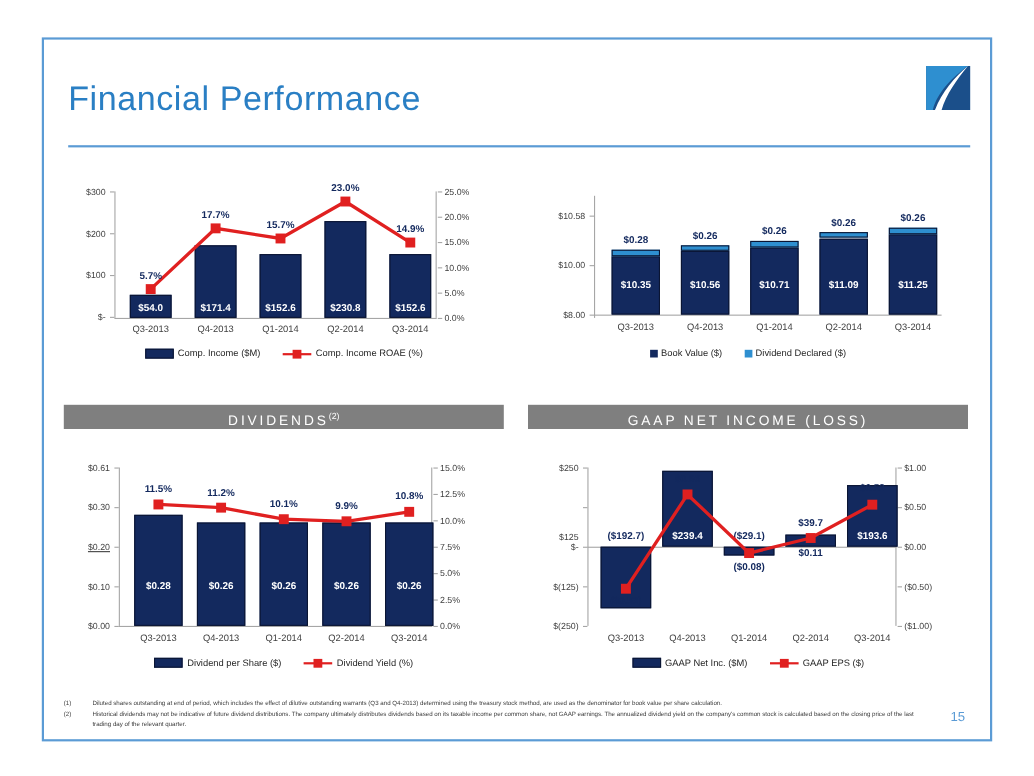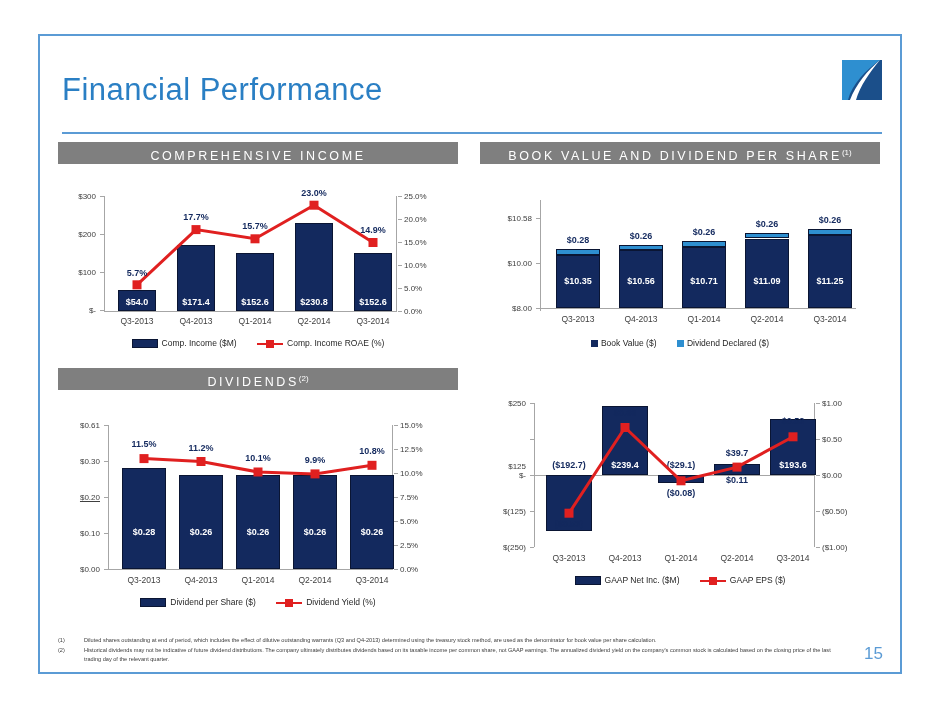--- a/index.html
+++ b/index.html
@@ -191,43 +191,40 @@
     color: #3c3c3c;
     line-height: 9.5px;
   }
   .fn-row { display: flex; }
   .fn-mark { width: 26px; flex: 0 0 26px; }
   .fn-text { flex: 1; }
   .pagenum {
     position: absolute;
     left: 824px;
     top: 608px;
-    font-size: 17px;
+    font-size: 12px;
     color: #5b9bd5;
   }
 </style>
 </head>
 <body>
 
 <div class="slide">
 
   <div class="title">Financial Performance</div>
   <div class="title-rule"></div>
 
   <svg class="logo" viewBox="0 0 44 44">
     <rect x="0" y="0" width="44" height="44" fill="#ffffff"></rect>
     <path d="M2 2 H42 V42 H2 Z" fill="#1b4f8a"></path>
     <path d="M2 2 H40 C26 12 12 26 8 42 H2 Z" fill="#2e8fd0"></path>
     <path d="M40 2 C30 14 20 28 16 42 H10 C16 26 28 12 40 2 Z" fill="#ffffff"></path>
   </svg>
 
   <div class="panel" style="left:18px; top:106px; width:400px; height:210px;">
-    <div class="panel-header">
-      <span>COMPREHENSIVE INCOME</span><sup></sup>
-    </div>
     <div class="chart-area" style="left:0; top:22px; width:400px; height:188px;">
 
       <div class="axlabel ax-left" style="left:2px; top:6px; width:36px;">$300</div>
       <div class="axlabel ax-left" style="left:2px; top:44px; width:36px;">$200</div>
       <div class="axlabel ax-left" style="left:2px; top:82px; width:36px;">$100</div>
       <div class="axlabel ax-left" style="left:2px; top:120px; width:36px;">$-</div>
 
       <div class="spine" style="left:46px; top:10px; height:115px;"></div>
       <div class="tick" style="left:42px; top:10px;"></div>
       <div class="tick" style="left:42px; top:48px;"></div>
@@ -288,23 +285,20 @@
           <span class="lg-swatch-bar"></span><span>Comp. Income ($M)</span>
         </span>
         <span class="item">
           <span class="lg-swatch-line"></span><span>Comp. Income ROAE (%)</span>
         </span>
       </div>
     </div>
   </div>
 
   <div class="panel" style="left:440px; top:106px; width:400px; height:210px;">
-    <div class="panel-header">
-      <span>BOOK VALUE AND DIVIDEND PER SHARE</span><sup>(1)</sup>
-    </div>
     <div class="chart-area" style="left:0; top:22px; width:400px; height:188px;">
 
       <div class="axlabel ax-left" style="left:8px; top:28px; width:44px;">$10.58</div>
       <div class="axlabel ax-left" style="left:8px; top:73px; width:44px;">$10.00</div>
       <div class="axlabel ax-left" style="left:8px; top:118px; width:44px;">$8.00</div>
 
       <div class="spine" style="left:60px; top:14px; height:111px;"></div>
       <div class="tick" style="left:56px; top:32px;"></div>
       <div class="tick" style="left:56px; top:77px;"></div>
       <div class="tick" style="left:56px; top:122px;"></div>
@@ -425,20 +419,23 @@
           <span class="lg-swatch-bar"></span><span>Dividend per Share ($)</span>
         </span>
         <span class="item">
           <span class="lg-swatch-line"></span><span>Dividend Yield (%)</span>
         </span>
       </div>
     </div>
   </div>
 
   <div class="panel" style="left:440px; top:332px; width:400px; height:250px;">
+    <div class="panel-header">
+      <span>GAAP NET INCOME (LOSS)</span><sup></sup>
+    </div>
     <div class="chart-area" style="left:0; top:22px; width:400px; height:228px;">
 
       <div class="axlabel ax-left" style="left:2px; top:9px;   width:44px;">$250</div>
       <div class="axlabel ax-left" style="left:2px; top:45px;  width:44px;margin-top:27px;">$125</div>
       <div class="axlabel ax-left" style="left:2px; top:81px;  width:44px;">$-</div>
       <div class="axlabel ax-left" style="left:2px; top:117px; width:44px;">$(125)</div>
       <div class="axlabel ax-left" style="left:2px; top:153px; width:44px;">$(250)</div>
 
       <div class="spine" style="left:54px; top:13px; height:144px;"></div>
       <div class="tick" style="left:50px; top:13px;"></div>

